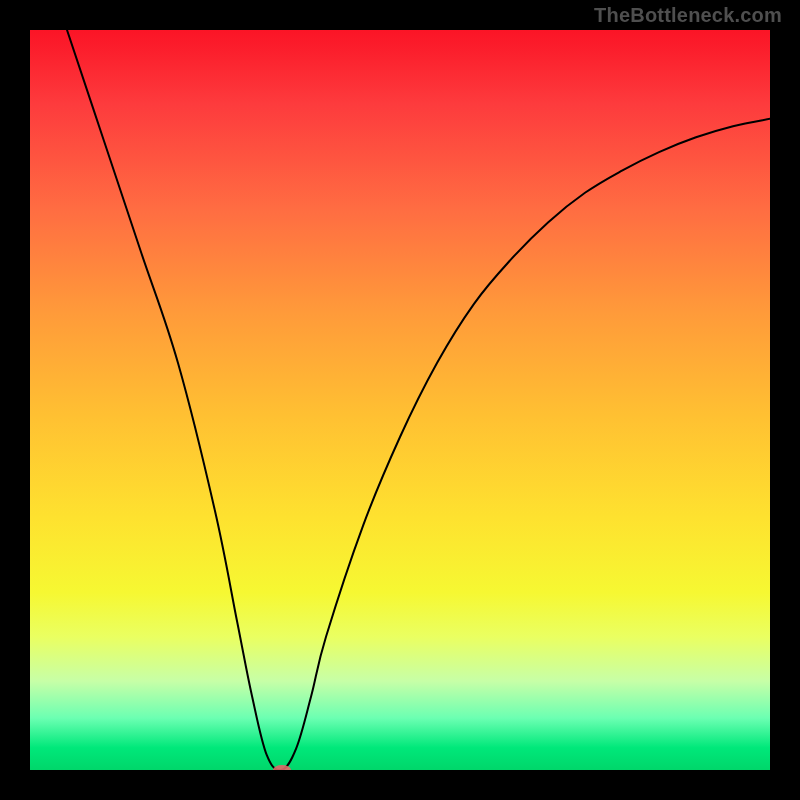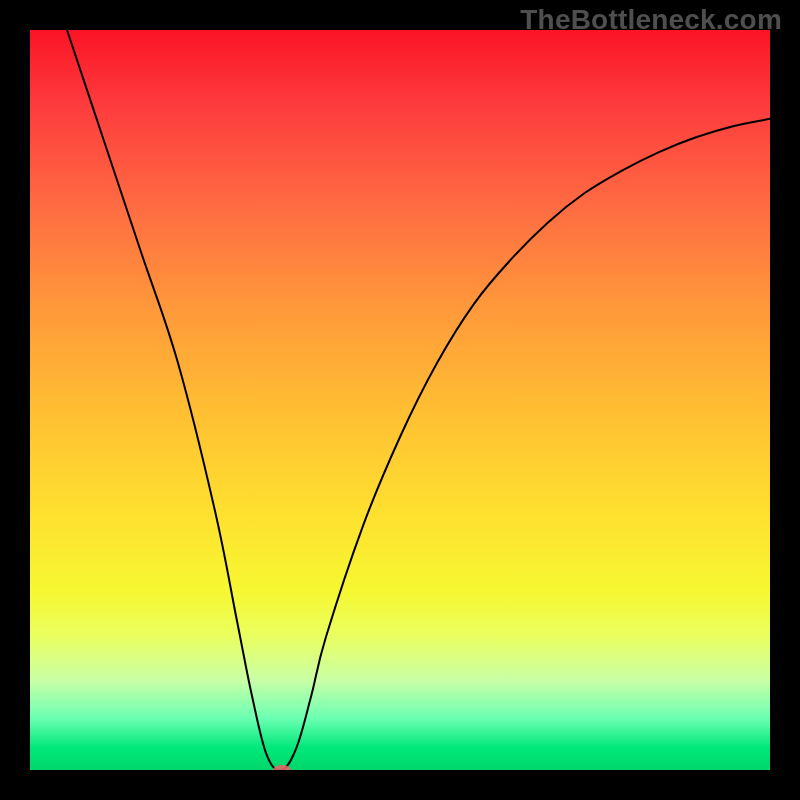--- a/index.html
+++ b/index.html
@@ -9,21 +9,21 @@
     height: 800px;
     background: #000;
     position: relative;
   }
   .watermark {
     position: absolute;
     top: 4px;
     right: 18px;
     color: #4f4f4f;
     font-family: Arial, Helvetica, sans-serif;
-    font-size: 28px;
+    font-size: 20px;
     font-weight: 600;
     letter-spacing: 0.2px;
     z-index: 10;
   }
   .plot-area {
     position: absolute;
     left: 30px;
     top: 30px;
     width: 740px;
     height: 740px;

